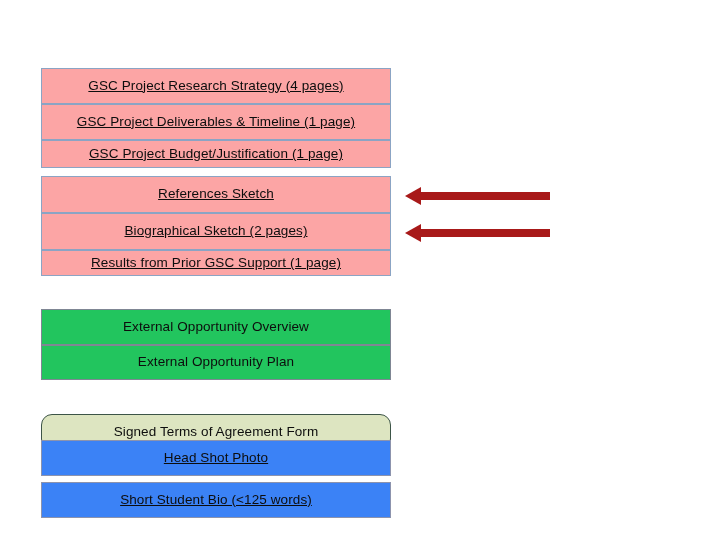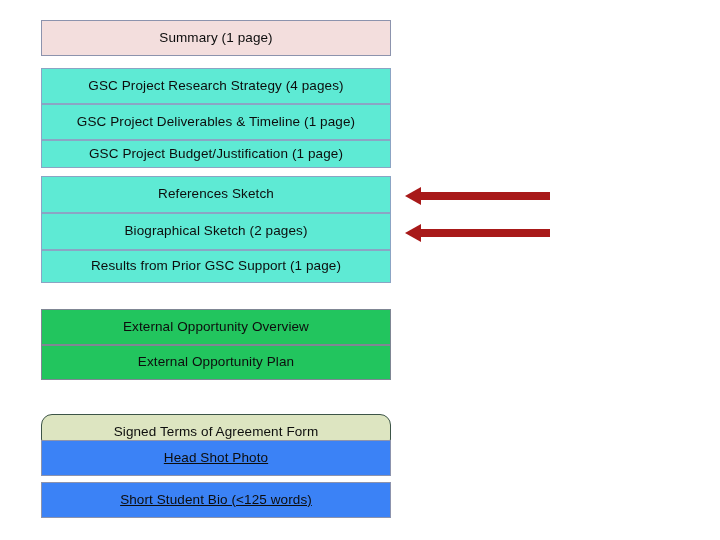--- a/index.html
+++ b/index.html
@@ -37,22 +37,23 @@
     border-style: solid;
     border-width: 1px;
   }
 
   
   .box.summary {
     background: #f3dedd;
     border-color: #8c93ad;
   }
   .box.proposal {
-    background: #5eead4;
+    background: #fca5a5;
     border-color: #8ba4c4;
+    text-decoration: underline;
   }
   .box.external {
     background: #22c55e;
     border-color: #7f8694;
   }
   .box.agreement {
     background: #dde5c1;
     border-color: #3d5548;
   }
   .box.personal {
@@ -82,28 +83,27 @@
     border-top: 9px solid transparent;
     border-bottom: 9px solid transparent;
     border-right: 16px solid #a81919;
   }
 </style>
 </head>
 <body>
 
 <div id="canvas">
 
-  <div class="box summary" style="top:20px;height:36px;">Summary (1 page)</div>
 
   <div class="box proposal" style="top:68px;height:36px;">GSC Project Research Strategy (4 pages)</div>
   <div class="box proposal" style="top:104px;height:36px;">GSC Project Deliverables &amp; Timeline (1 page)</div>
   <div class="box proposal" style="top:140px;height:28px;">GSC Project Budget/Justification (1 page)</div>
   <div class="box proposal" style="top:176px;height:37px;">References Sketch</div>
   <div class="box proposal" style="top:213px;height:37px;">Biographical Sketch (2 pages)</div>
-  <div class="box proposal" style="top:250px;height:33px;">Results from Prior GSC Support (1 page)</div>
+  <div class="box proposal" style="top:250px;height:26px;">Results from Prior GSC Support (1 page)</div>
 
   <div class="box external" style="top:309px;height:36px;">External Opportunity Overview</div>
   <div class="box external" style="top:345px;height:35px;">External Opportunity Plan</div>
 
   <div class="box agreement" style="top:414px;height:36px;border-radius:11px;">Signed Terms of Agreement Form</div>
 
   <div class="box personal" style="top:440px;height:36px;">Head Shot Photo</div>
   <div class="box personal" style="top:482px;height:36px;">Short Student Bio (&lt;125 words)</div>
 
   <div class="arrow" style="left:405px;top:196px;width:145px;">

